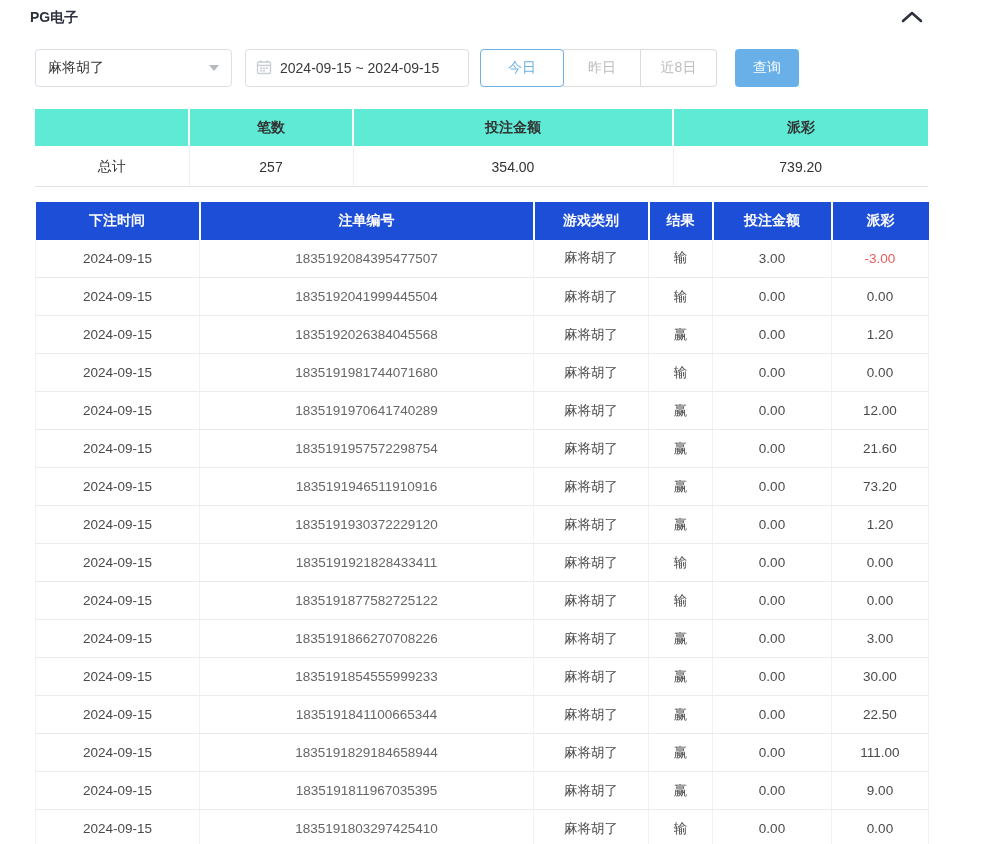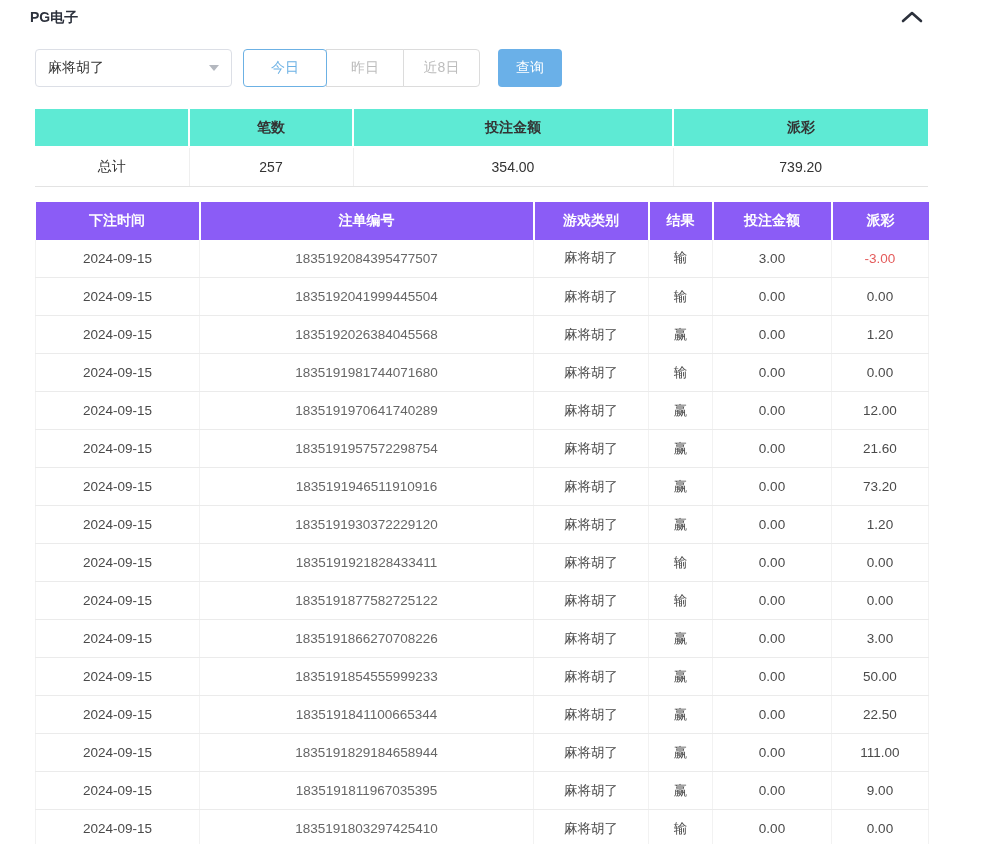--- a/index.html
+++ b/index.html
@@ -68,21 +68,21 @@
     background: #fff; border-right: 1px solid #efefef; border-bottom: 1px solid #e3e3e3;
   }
   .summary td:last-child { border-right: none; }
 
   
   .bets { margin: 15px 0 0 35px; width: 893px; border-collapse: collapse; table-layout: fixed; }
   .bets col.c1 { width: 164px; } .bets col.c2 { width: 334px; }
   .bets col.c3 { width: 115px; } .bets col.c4 { width: 64px; }
   .bets col.c5 { width: 119px; } .bets col.c6 { width: 97px; }
   .bets th {
-    background: #8b5cf6; color: #fff; height: 38px; font-size: 14px;
+    background: #1d4ed8; color: #fff; height: 38px; font-size: 14px;
     font-weight: bold; text-align: center; border-right: 2px solid #fff;
   }
   .bets th:last-child { border-right: none; }
   .bets td {
     height: 38px; font-size: 13.5px; color: #4a4a4a; text-align: center;
     border-bottom: 1px solid #ebebeb; border-right: 1px solid #f2f2f2;
     border-left: 1px solid #f2f2f2; background: #fff;
   }
   .bets td.bet-id { color: #666; }
   .bets td.neg { color: #e45b5b; }
@@ -98,20 +98,36 @@
     <svg width="22" height="12" viewBox="0 0 22 12">
       <polyline points="2,10 11,2 20,10" fill="none" stroke="#2c313c" stroke-width="2.6" stroke-linecap="round" stroke-linejoin="round"></polyline>
     </svg>
   </span>
 </button>
 
 <div class="filters">
   <div class="select-box">
     <span class="sel-text">麻将胡了</span>
     <span class="caret-down"></span>
+  </div>
+  <div class="date-box">
+    <span>
+      <svg width="16" height="16" viewBox="0 0 16 16">
+        <rect x="1.5" y="3" width="13" height="11.5" rx="1.5" fill="none" stroke="#c9cdd4" stroke-width="1.4"></rect>
+        <line x1="1.5" y1="6.4" x2="14.5" y2="6.4" stroke="#c9cdd4" stroke-width="1.4"></line>
+        <line x1="4.8" y1="1.2" x2="4.8" y2="4" stroke="#c9cdd4" stroke-width="1.4"></line>
+        <line x1="11.2" y1="1.2" x2="11.2" y2="4" stroke="#c9cdd4" stroke-width="1.4"></line>
+        <rect x="4" y="8.3" width="2" height="1.6" fill="#c9cdd4"></rect>
+        <rect x="7" y="8.3" width="2" height="1.6" fill="#c9cdd4"></rect>
+        <rect x="10" y="8.3" width="2" height="1.6" fill="#c9cdd4"></rect>
+        <rect x="4" y="11" width="2" height="1.6" fill="#c9cdd4"></rect>
+        <rect x="7" y="11" width="2" height="1.6" fill="#c9cdd4"></rect>
+      </svg>
+    </span>
+    <span>2024-09-15 ~ 2024-09-15</span>
   </div>
   <div class="btn-group">
     <button class="qbtn w1 active">今日</button>
     <button class="qbtn w2">昨日</button>
     <button class="qbtn w3">近8日</button>
   </div>
   <button class="search-btn">查询</button>
 </div>
 
 <table class="summary">
@@ -246,21 +262,21 @@
     <td>赢</td>
     <td>0.00</td>
     <td>3.00</td>
   </tr>
       <tr>
     <td>2024-09-15</td>
     <td class="bet-id">1835191854555999233</td>
     <td>麻将胡了</td>
     <td>赢</td>
     <td>0.00</td>
-    <td>50.00</td>
+    <td>30.00</td>
   </tr>
       <tr>
     <td>2024-09-15</td>
     <td class="bet-id">1835191841100665344</td>
     <td>麻将胡了</td>
     <td>赢</td>
     <td>0.00</td>
     <td>22.50</td>
   </tr>
       <tr>

